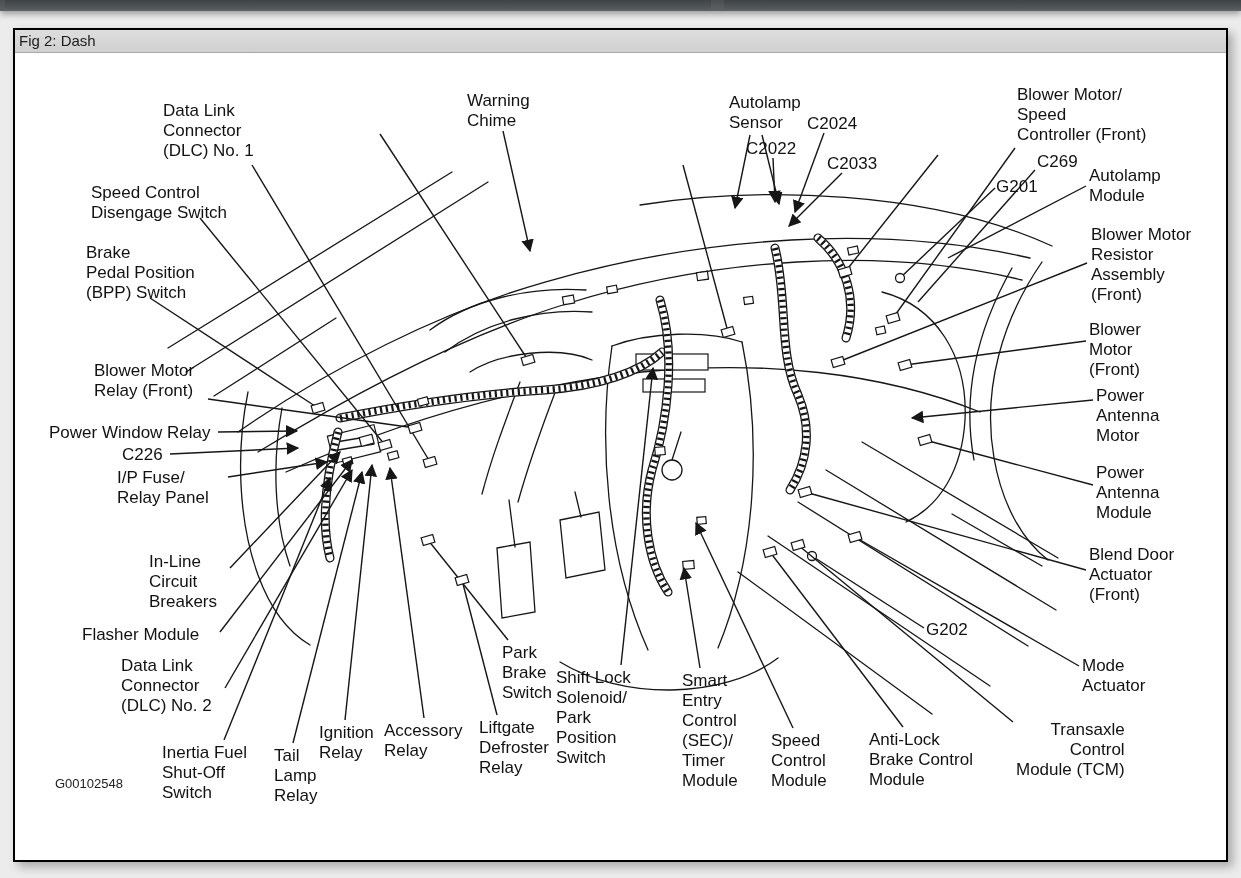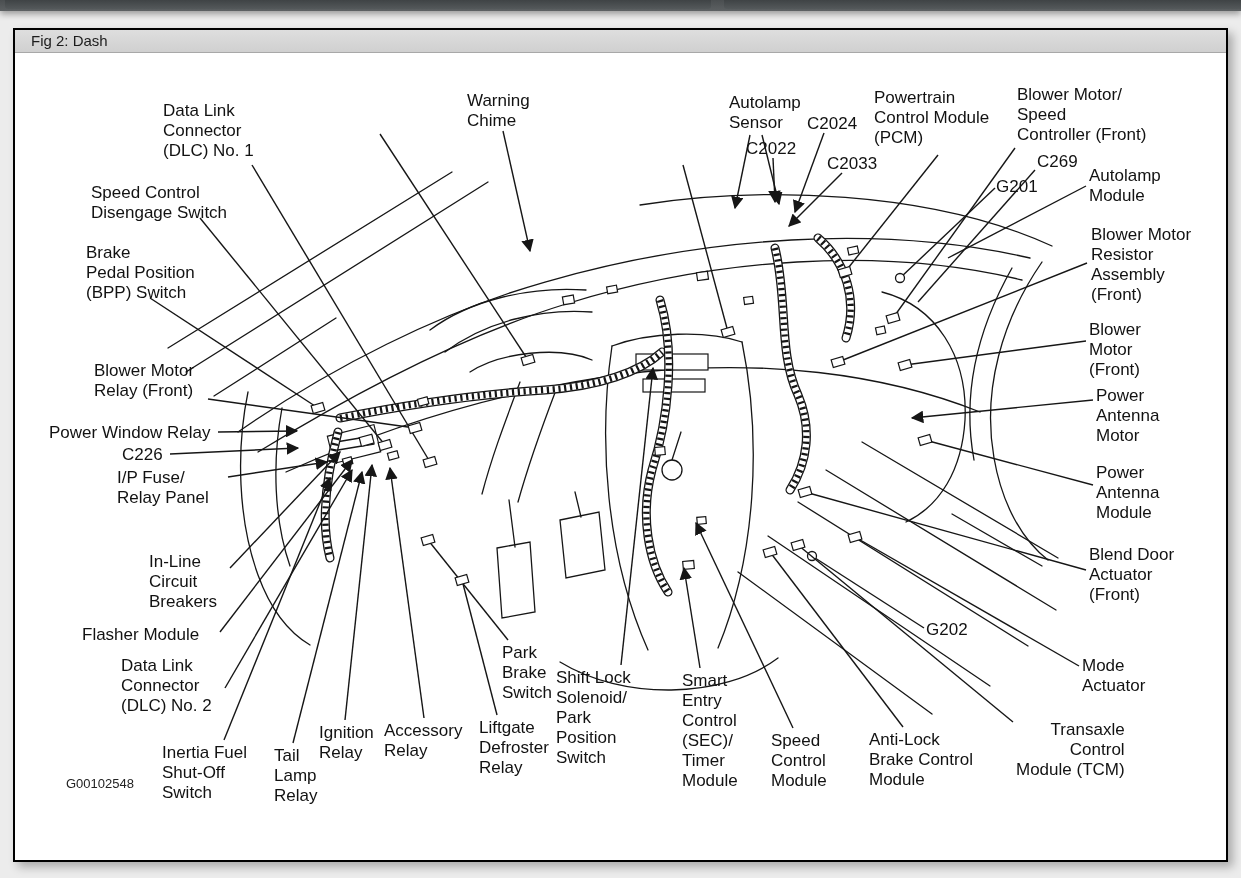--- a/index.html
+++ b/index.html
@@ -26,32 +26,32 @@
   .panel{
     position:absolute;left:13px;top:28px;width:1211px;height:830px;
     background:#fff;border:2px solid #000;
     box-shadow:5px 5px 9px rgba(0,0,0,.28);
     z-index:1;
   }
   .panel-header{
     height:22px;line-height:22px;
     background:linear-gradient(#dedede,#d0d0d0);
     border-bottom:1px solid #a8a8a8;
-    font-size:15px;color:#1c1c1c;padding-left:16px;
+    font-size:15px;color:#1c1c1c;padding-left:4px;
   }
   
   .layer{position:absolute;left:0;top:0;width:1241px;height:878px;pointer-events:none;}
   #sketch-svg{z-index:2;}
   #label-layer{z-index:3;}
   .dlabel{
     position:absolute;
     font-size:17px;line-height:20px;color:#121212;
     white-space:pre;letter-spacing:0;
   }
-  .dlabel.small{font-size:13px;line-height:15px;color:#222;margin-left:11px;}
+  .dlabel.small{font-size:13px;line-height:15px;color:#222;}
   .ink{stroke:#161616;stroke-width:1.3;fill:none;stroke-linecap:round;}
   .leader{stroke:#161616;stroke-width:1.4;fill:none;}
   .cbox{stroke:#161616;stroke-width:1.2;fill:#fff;}
   .gdot{stroke:#161616;stroke-width:1.3;fill:#fff;}
   .hz-outer{stroke:#161616;stroke-width:9;fill:none;stroke-linecap:round;}
   .hz-inner{stroke:#ffffff;stroke-width:6.4;fill:none;stroke-linecap:round;}
   .hz-ribs{stroke:#161616;stroke-width:6.4;fill:none;stroke-dasharray:2.2 3.6;stroke-linecap:butt;}
 </style>
 </head>
 <body>
@@ -239,23 +239,20 @@
     <div class="dlabel" style="left: 163px; top: 101px;">Data Link
 Connector
 (DLC) No. 1</div>
     <div class="dlabel" style="left: 467px; top: 91px;">Warning
 Chime</div>
     <div class="dlabel" style="left: 729px; top: 93px;">Autolamp
 Sensor</div>
     <div class="dlabel" style="left: 807px; top: 114px;">C2024</div>
     <div class="dlabel" style="left: 746px; top: 139px;">C2022</div>
     <div class="dlabel" style="left: 827px; top: 154px;">C2033</div>
-    <div class="dlabel" style="left: 874px; top: 88px;">Powertrain
-Control Module
-(PCM)</div>
     <div class="dlabel" style="left: 1017px; top: 85px;">Blower Motor/
 Speed
 Controller (Front)</div>
     <div class="dlabel" style="left: 1037px; top: 152px;">C269</div>
     <div class="dlabel" style="left: 996px; top: 177px;">G201</div>
     <div class="dlabel" style="left: 1089px; top: 166px;">Autolamp
 Module</div>
     <div class="dlabel" style="left: 1091px; top: 225px;">Blower Motor
 Resistor
 Assembly

